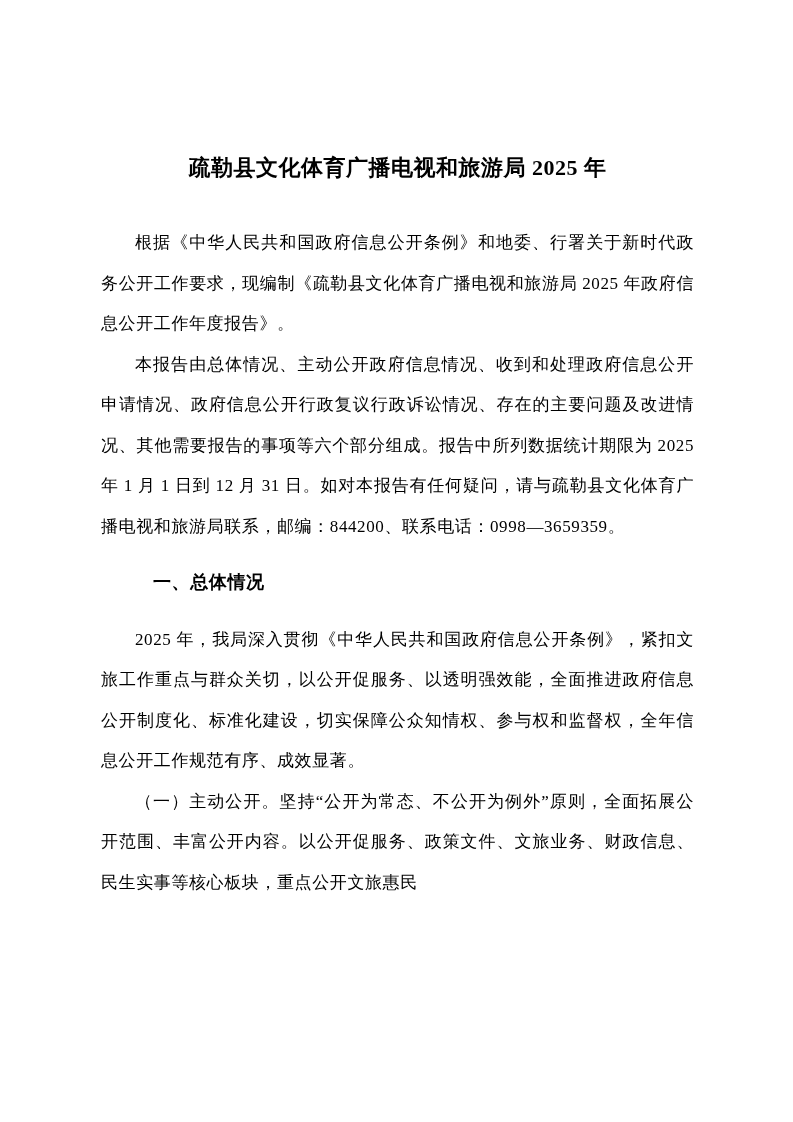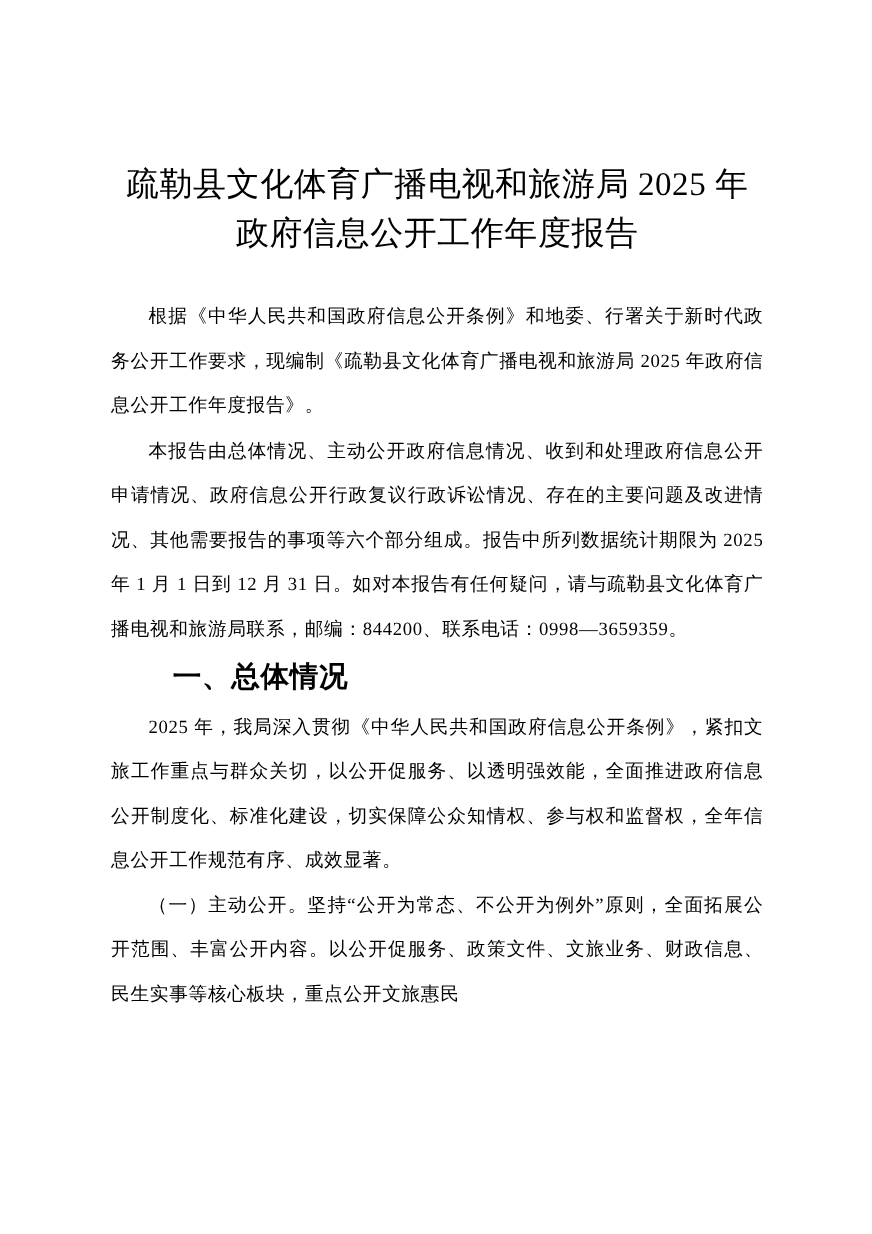--- a/index.html
+++ b/index.html
@@ -14,61 +14,60 @@
     margin: 0 auto;
     background: #ffffff;
     box-sizing: border-box;
     padding: 145px 99px 0 101px;
     overflow: hidden;
     color: #000000;
     font-family: "Liberation Serif", "DejaVu Serif", serif;
   }
   .doc-title {
     margin: 0 0 33px 0;
-    font-size: 30px;
+    font-size: 22px;
     line-height: 45px;
-    font-weight: normal;
+    font-weight: bold;
     text-align: center;
     letter-spacing: 0.5px;
     font-family: "Liberation Serif", "DejaVu Serif", serif;
   }
   .doc-title .title-line {
     display: block;
   }
   .body-text {
     margin: 0;
     font-size: 17px;
     line-height: 40.5px;
     text-align: justify;
     text-justify: inter-ideograph;
     text-indent: 2em;
     letter-spacing: 0.6px;
     word-break: break-all;
   }
   .section-heading {
-    margin: 4px;
-    font-size: 26px;
+    margin: 16px;
+    font-size: 18px;
     line-height: 40.5px;
     font-weight: bold;
     text-indent: 2em;
     letter-spacing: 0.6px;
-    font-family: Liberation Serif, serif;
+    font-family: Liberation Mono, monospace;
   }
   .sub-lead {
     font-weight: normal;
   }
 </style>
 </head>
 <body>
 
 <div class="page">
 
   <h1 class="doc-title">
     <span class="title-line">疏勒县文化体育广播电视和旅游局 2025 年</span>
-    <span class="title-line">政府信息公开工作年度报告</span>
   </h1>
 
   <p class="body-text">根据《中华人民共和国政府信息公开条例》和地委、行署关于新时代政务公开工作要求，现编制《疏勒县文化体育广播电视和旅游局 2025 年政府信息公开工作年度报告》。</p>
 
   <p class="body-text">本报告由总体情况、主动公开政府信息情况、收到和处理政府信息公开申请情况、政府信息公开行政复议行政诉讼情况、存在的主要问题及改进情况、其他需要报告的事项等六个部分组成。报告中所列数据统计期限为 2025 年 1 月 1 日到 12 月 31 日。如对本报告有任何疑问，请与疏勒县文化体育广播电视和旅游局联系，邮编：844200、联系电话：0998—3659359。</p>
 
   <h2 class="section-heading">一、总体情况</h2>
 
   <p class="body-text">2025 年，我局深入贯彻《中华人民共和国政府信息公开条例》，紧扣文旅工作重点与群众关切，以公开促服务、以透明强效能，全面推进政府信息公开制度化、标准化建设，切实保障公众知情权、参与权和监督权，全年信息公开工作规范有序、成效显著。</p>
 

